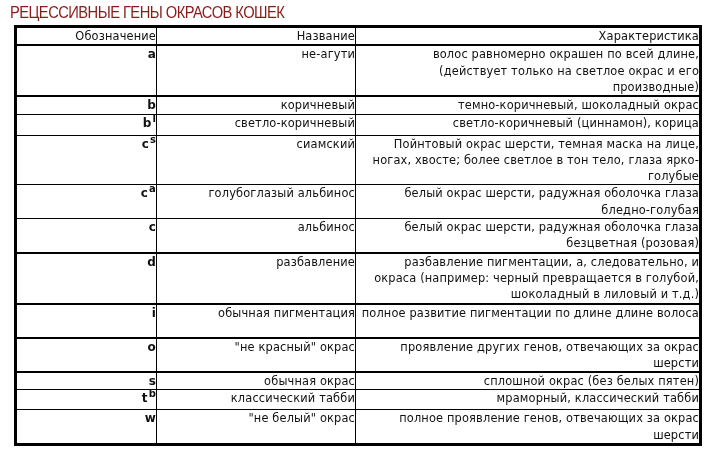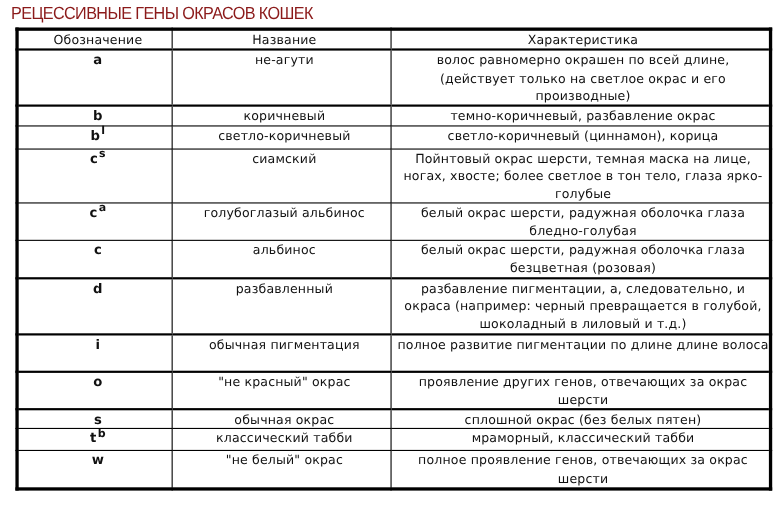--- a/index.html
+++ b/index.html
@@ -36,21 +36,21 @@
       border-collapse: collapse;
       border-left: 3px solid #000;
       border-right: 3px solid #000;
       border-top: 3px solid #000;
       border-bottom: 3px solid #000;
       table-layout: fixed;
     }
     table.genes td, table.genes th {
       border: 1px solid #000;
       vertical-align: top;
-      text-align: center;
+      text-align: right;
       font-family: "DejaVu Sans", sans-serif;
       font-size: 11.4px;
       font-weight: normal;
       color: #111;
       padding: 0 0 0 5px;
       line-height: 16.3px;
       letter-spacing: 0.15px;
     }
     table.genes tr.thick-top td {
       border-top: 2px solid #000;
@@ -104,21 +104,21 @@
 
     <tr class="r-a thick-top">
       <td class="sym"><span>a</span></td>
       <td>не-агути</td>
       <td>волос равномерно окрашен по всей длине, (действует только на светлое окрас и его производные)</td>
     </tr>
 
     <tr class="r-b thick-top">
       <td class="sym"><span>b</span></td>
       <td>коричневый</td>
-      <td>темно-коричневый, разбавление окрас</td>
+      <td>темно-коричневый, шоколадный окрас</td>
     </tr>
 
     <tr class="r-bl">
       <td class="sym"><span>b</span><sup>l</sup></td>
       <td>светло-коричневый</td>
       <td>светло-коричневый (циннамон), корица</td>
     </tr>
 
 
     <tr class="r-cs">
@@ -134,21 +134,21 @@
     </tr>
 
     <tr class="r-c">
       <td class="sym"><span>c</span></td>
       <td>альбинос</td>
       <td>белый окрас шерсти, радужная оболочка глаза безцветная (розовая)</td>
     </tr>
 
     <tr class="r-d thick-top">
       <td class="sym"><span>d</span></td>
-      <td>разбавленный</td>
+      <td>разбавление</td>
       <td>разбавление пигментации, а, следовательно, и окраса (например: черный превращается в голубой, шоколадный в лиловый и т.д.)</td>
     </tr>
 
     <tr class="r-i thick-top">
       <td class="sym"><span>i</span></td>
       <td>обычная пигментация</td>
       <td>полное развитие пигментации по длине длине волоса</td>
     </tr>
 
     <tr class="r-o thick-top">

